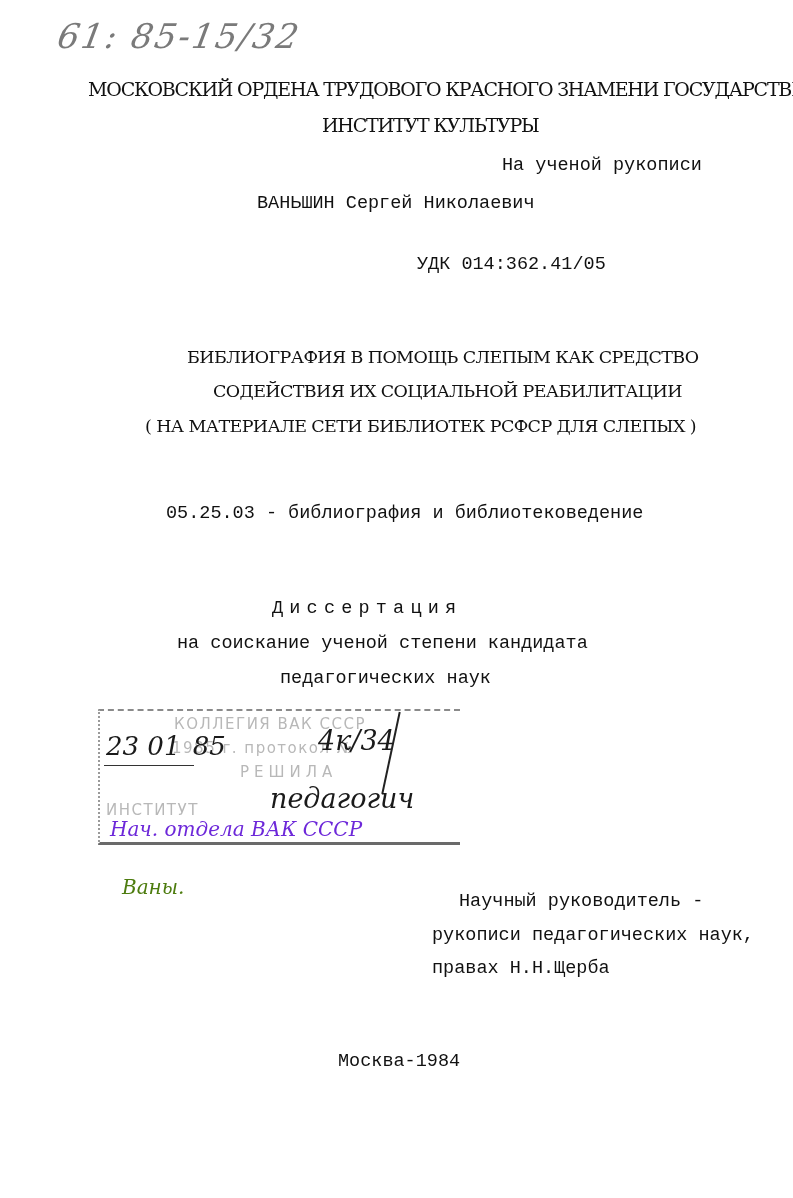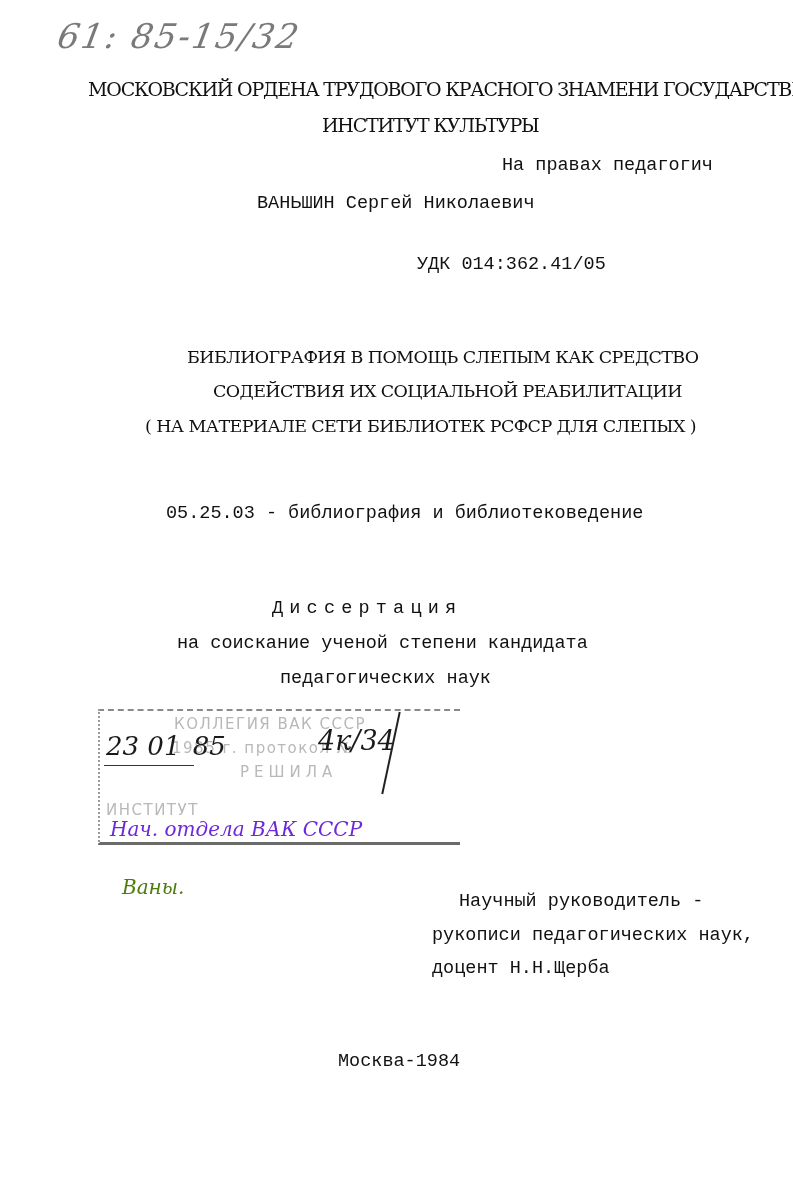--- a/index.html
+++ b/index.html
@@ -67,21 +67,21 @@
   .city { left: 338px; top: 1051px; }
 </style>
 </head>
 <body>
 
 <div class="abs handnote">61: 85-15/32</div>
 
 <div class="abs inst-line1">МОСКОВСКИЙ ОРДЕНА ТРУДОВОГО КРАСНОГО ЗНАМЕНИ ГОСУДАРСТВЕННЫЙ</div>
 <div class="abs inst-line2">ИНСТИТУТ КУЛЬТУРЫ</div>
 
-<div class="abs typed rights">На правах педагогич</div>
+<div class="abs typed rights">На ученой рукописи</div>
 <div class="abs typed author">ВАНЬШИН Сергей Николаевич</div>
 <div class="abs typed udk">УДК 014:362.41/05</div>
 
 <div class="abs title t1">БИБЛИОГРАФИЯ В ПОМОЩЬ СЛЕПЫМ КАК СРЕДСТВО</div>
 <div class="abs title t2">СОДЕЙСТВИЯ ИХ СОЦИАЛЬНОЙ РЕАБИЛИТАЦИИ</div>
 <div class="abs title t3">( НА МАТЕРИАЛЕ СЕТИ БИБЛИОТЕК РСФСР ДЛЯ СЛЕПЫХ )</div>
 
 <div class="abs typed spec">05.25.03 - библиография и библиотековедение</div>
 
 <div class="abs typed diss-title">Диссертация</div>
@@ -91,21 +91,22 @@
 <div class="stamp">
   <div class="stamp-text st1">КОЛЛЕГИЯ ВАК СССР</div>
   <div class="stamp-text st2">1985 г. протокол №</div>
   <div class="stamp-text st3">РЕШИЛА</div>
   <div class="stamp-text st5">ИНСТИТУТ</div>
   <div class="stamp-foot">Нач. отдела ВАК СССР</div>
   <div class="hand h-date"><span>23 01</span> <span style="margin-left:4px">85</span></div>
   <div class="h-date-line"></div>
   <div class="h-slash"></div>
   <div class="hand h-num">4к/34</div>
+  <div class="hand h-word">педагогич</div>
 </div>
 
 <div class="abs typed supervisor sv1">Научный руководитель -</div>
 <div class="abs typed supervisor sv2">рукописи педагогических наук,</div>
-<div class="abs typed supervisor sv3">доцент   Н.Н.Щерба</div>
+<div class="abs typed supervisor sv3">правах   Н.Н.Щерба</div>
 
 <div class="abs signature">Ваны.</div>
 
 <div class="abs typed city">Москва-1984</div>
 
 </body></html>

